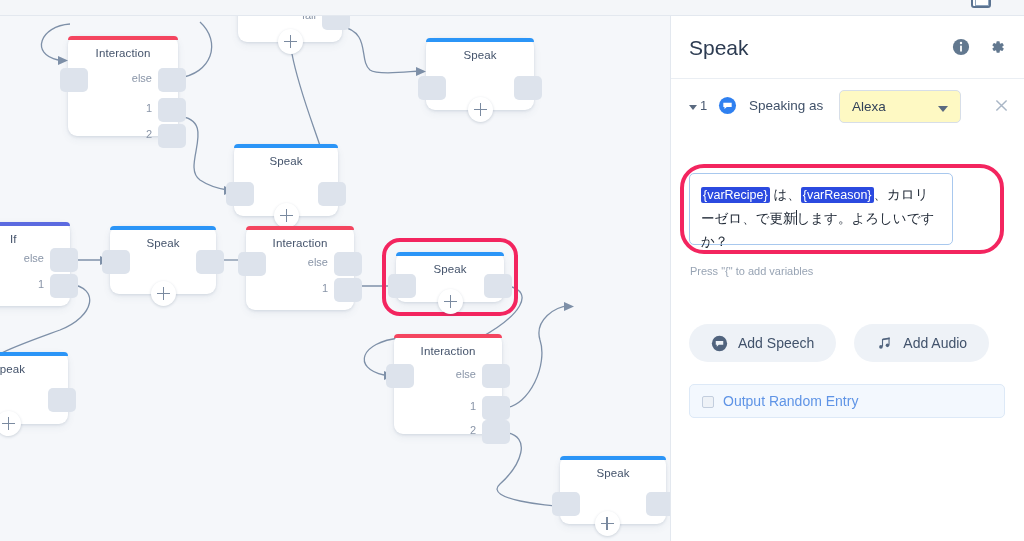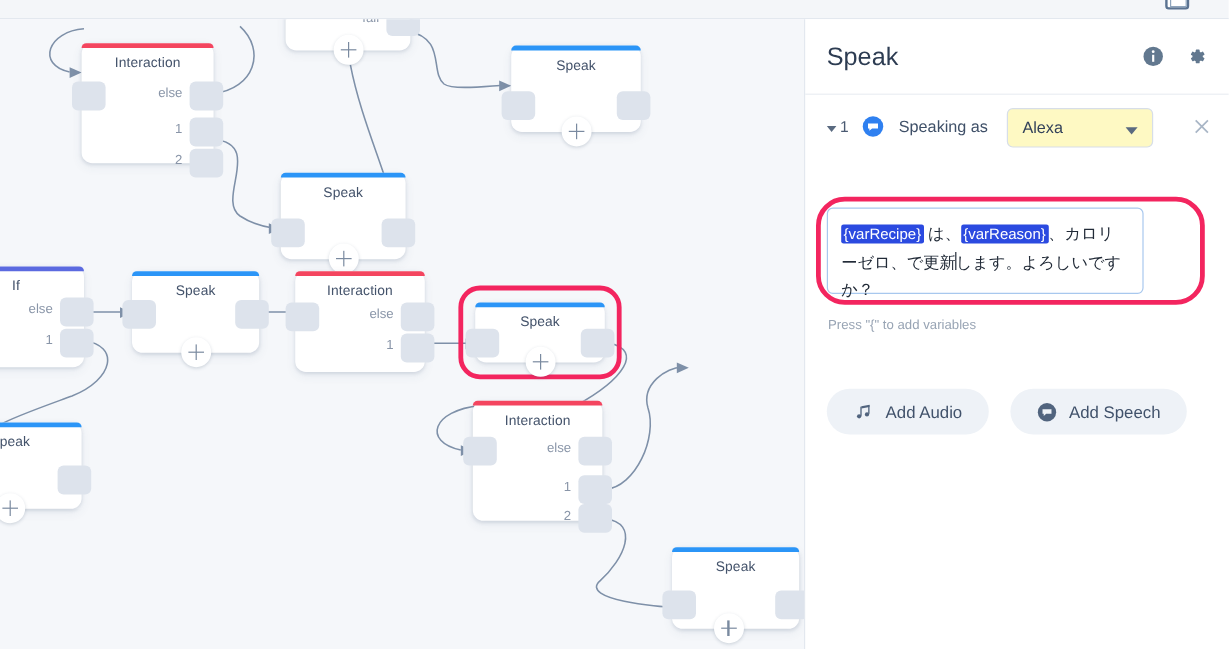--- a/index.html
+++ b/index.html
@@ -370,36 +370,40 @@
 
     <div class="ta-ring"></div>
     <div class="textarea" placeholder="Enter speech">
       <span class="vtoken">{varRecipe}</span><span> は、</span><span class="vtoken">{varReason}</span><span>、カロリーゼ</span><span>ロ、で更新</span><span class="caret"></span><span>します。よろしいですか？</span>
     </div>
     <div class="hint">Press "{" to add variables</div>
 
     <div class="btnrow">
       <div class="pill">
         <span class="gi">
+          <svg viewBox="0 0 20 20" width="17" height="17">
+            <circle cx="10" cy="10" r="9" fill="#51647e"></circle>
+            <path d="M5.6 7.2h8.8v4.4H9.2l-2.4 2.1v-2.1H5.6z" fill="#eef2f7"></path>
+          </svg>
+        </span>
+        <span>Add Speech</span>
+      </div>
+      <div class="pill">
+        <span class="gi">
           <svg viewBox="0 0 20 20" width="17" height="17" fill="#51647e">
             <path d="M8 4.2l8-1.4v2.1l-8 1.4z"></path>
             <rect x="7" y="4.6" width="1.3" height="9"></rect>
             <rect x="14.7" y="3" width="1.3" height="8.6"></rect>
             <circle cx="5.8" cy="14" r="2.1"></circle>
             <circle cx="13.5" cy="12.2" r="2.1"></circle>
           </svg>
         </span>
         <span>Add Audio</span>
       </div>
-      <div class="pill">
-        <span class="gi">
-          <svg viewBox="0 0 20 20" width="17" height="17">
-            <circle cx="10" cy="10" r="9" fill="#51647e"></circle>
-            <path d="M5.6 7.2h8.8v4.4H9.2l-2.4 2.1v-2.1H5.6z" fill="#eef2f7"></path>
-          </svg>
-        </span>
-        <span>Add Speech</span>
-      </div>
-    </div>
-
+    </div>
+
+    <div class="random-box">
+      <span class="cbx"></span>
+      <span class="random-label">Output Random Entry</span>
+    </div>
 
   </div>
 </div>
 
 </body></html>

